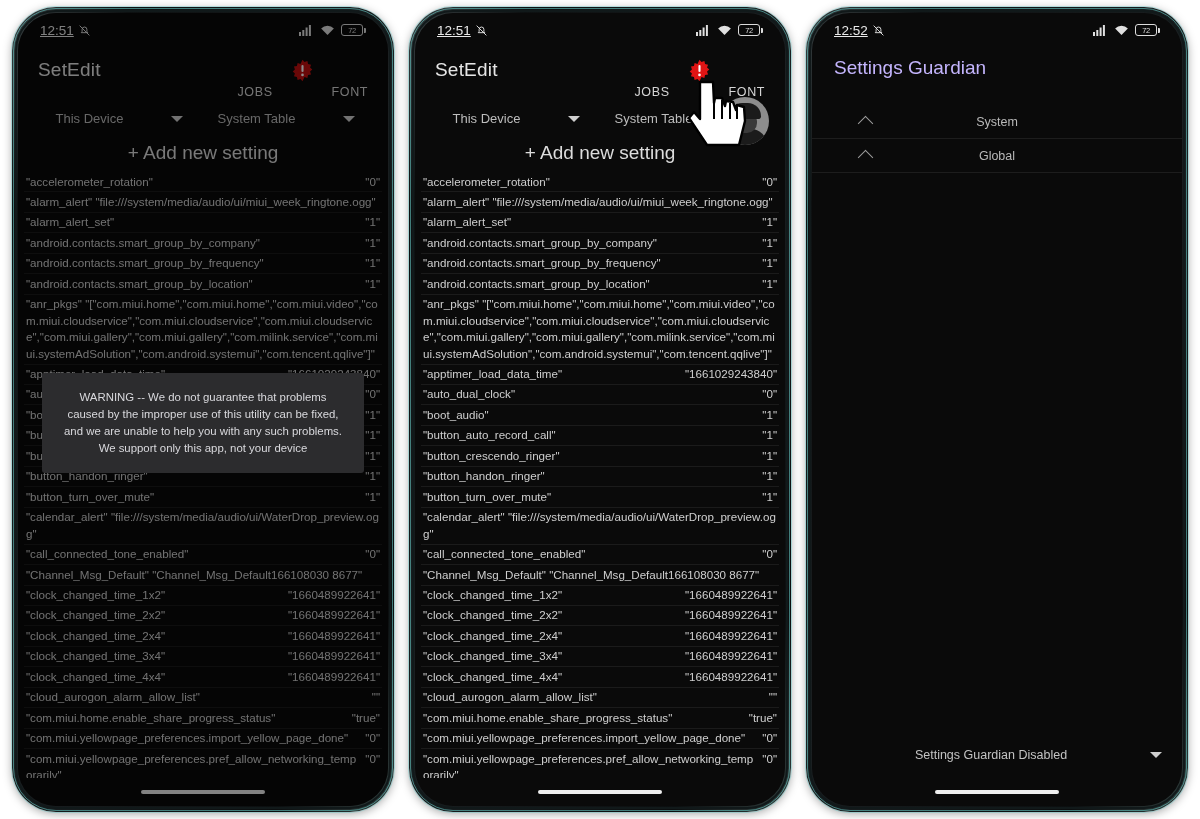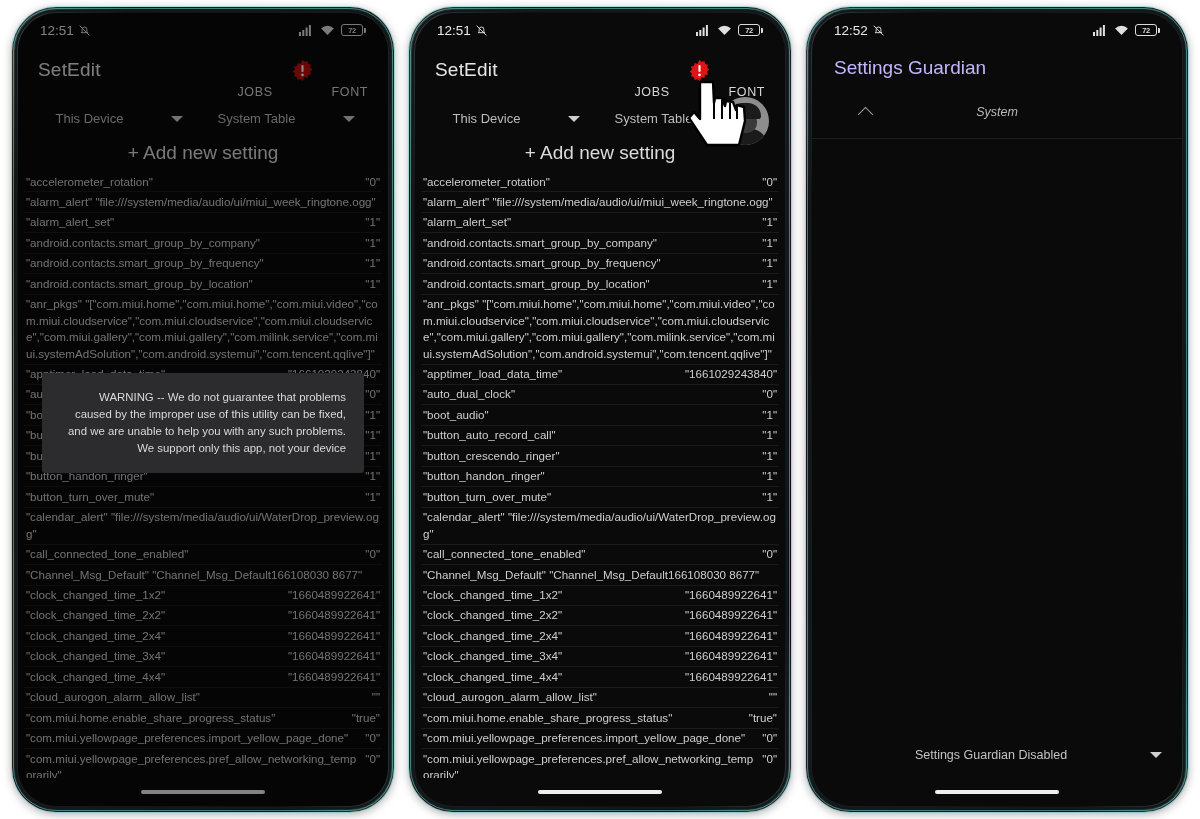--- a/index.html
+++ b/index.html
@@ -57,22 +57,22 @@
 
   
   .statusbar {
     height: 34px;
     display:flex; align-items:center; justify-content:space-between;
     padding: 0 22px 0 22px;
     color: #e9e9e9;
     font-size: 13.5px;
     flex: 0 0 auto;
   }
-  .sb-left { display:flex; align-items:center; gap:4px; }
-  .sb-right { display:flex; align-items:center; gap:6px;font-weight:bold; }
+  .sb-left { display:flex; align-items:center; gap:4px;text-decoration:underline; }
+  .sb-right { display:flex; align-items:center; gap:6px; }
   .ico { display:inline-block; line-height:0; }
   .battery {
     display:inline-flex; align-items:center;
   }
   .battery .shell{
     width:22px;height:12px;border:1.4px solid #dcdcdc;border-radius:3px;
     display:flex;align-items:center;justify-content:center;
     font-size:7.5px;color:#dcdcdc;letter-spacing:-.3px;
   }
   .battery .tip{width:2px;height:5px;background:#dcdcdc;border-radius:0 1px 1px 0;margin-left:1px;}
@@ -141,21 +141,21 @@
   .navbar-g .pill { width:124px;height:4px;border-radius:3px;background:#efefef; }
 
   
   .dim-overlay{
     position:absolute; inset:0; background:rgba(0,0,0,.45); z-index:5; pointer-events:none;
   }
   .toast{
     position:absolute; left:24px; right:24px; top:360px;
     background:#2c2c2e; border-radius:3px;
     padding:16px 18px;
-    color:#d9d9dd; font-size:11.4px; line-height:1.5; text-align:right;
+    color:#d9d9dd; font-size:11.4px; line-height:1.5; text-align:center;
     z-index:6;
   }
 
   
   .cursor-wrap{
     position:absolute; z-index:9; left:272px; top:66px; width:78px; height:78px;
   }
   .avatar-circle{
     position:absolute; left:34px; top:18px; width:48px; height:48px; border-radius:50%;
     background:#8d8d8d; overflow:hidden; z-index:1;
@@ -170,24 +170,23 @@
     position:absolute; left:2px; bottom:-4px; width:44px; height:20px; background:#1b1b1b; border-radius:16px 16px 0 0;
   }
   .cursor-hand{ position:absolute; left:0; top:0; z-index:2; }
 
   
   .guardian-title{
     font-size:19px; color:#c4b5fd; padding: 10px 22px 0 22px; flex:0 0 auto;
   }
   .guardian-list{ margin-top: 26px; flex:0 0 auto; }
   .g-row{
-    display:flex; height:34px;
+    display:flex; align-items:center; height:34px;
     border-bottom:1px solid rgba(255,255,255,.08);
     padding: 0 30px;
-    font-style: italic;
   }
   .g-row .chev{ width:46px; display:flex; justify-content:center; }
   .g-row .g-label{ flex:1; text-align:center; font-size:12.5px; color:#b9b9b9; padding-right:46px;}
   .chev-up{
     width:11px;height:11px;border-left:1.6px solid #9d9d9d;border-top:1.6px solid #9d9d9d;
     transform: rotate(45deg); margin-top:4px;
   }
   .guardian-spacer{ flex:1 1 auto; }
   .guardian-footer{ flex:0 0 auto; padding-bottom: 4px; }
   .g-dropdown{
@@ -589,20 +588,26 @@
 
         <div class="guardian-title">Settings Guardian</div>
 
         <div class="guardian-list">
             <div class="g-row">
               <span class="chev">
                 <span class="chev-up"></span>
               </span>
               <span class="g-label">System</span>
             </div>
+            <div class="g-row">
+              <span class="chev">
+                <span class="chev-up"></span>
+              </span>
+              <span class="g-label">Global</span>
+            </div>
           </div>
 
         <div class="guardian-spacer"></div>
 
         <div class="guardian-footer">
           <div class="g-dropdown">
             <span class="g-dd-label">Settings Guardian Disabled</span>
             <span class="caret-down"></span>
           </div>
         </div>

